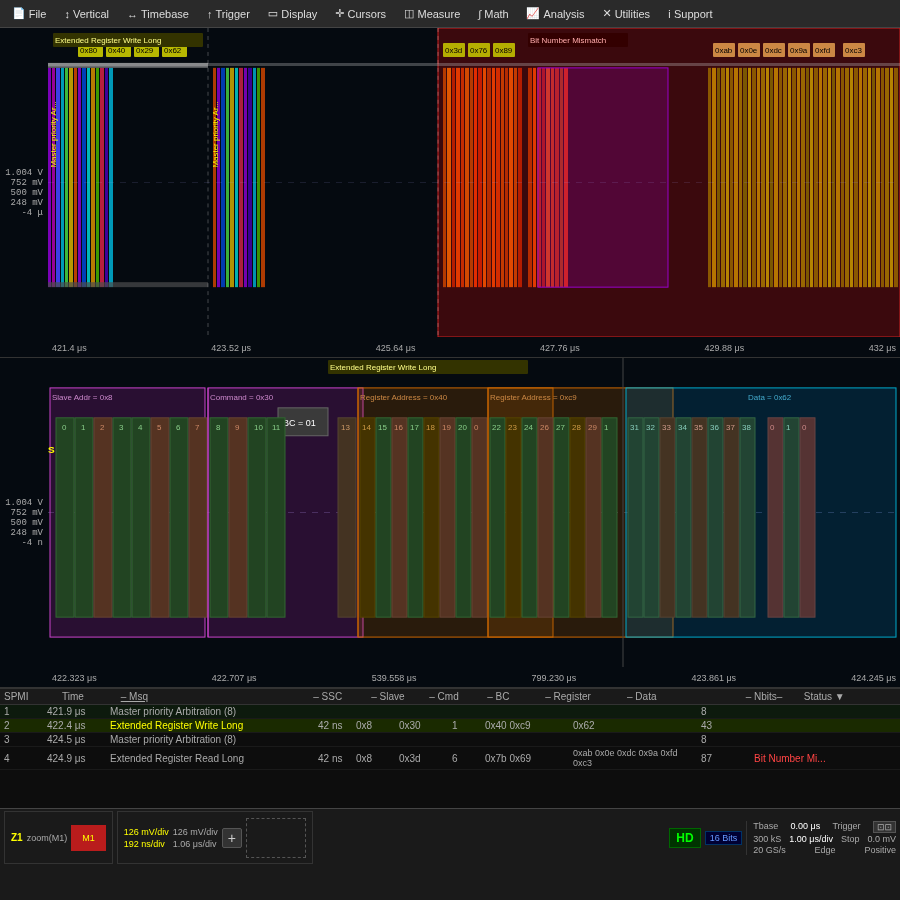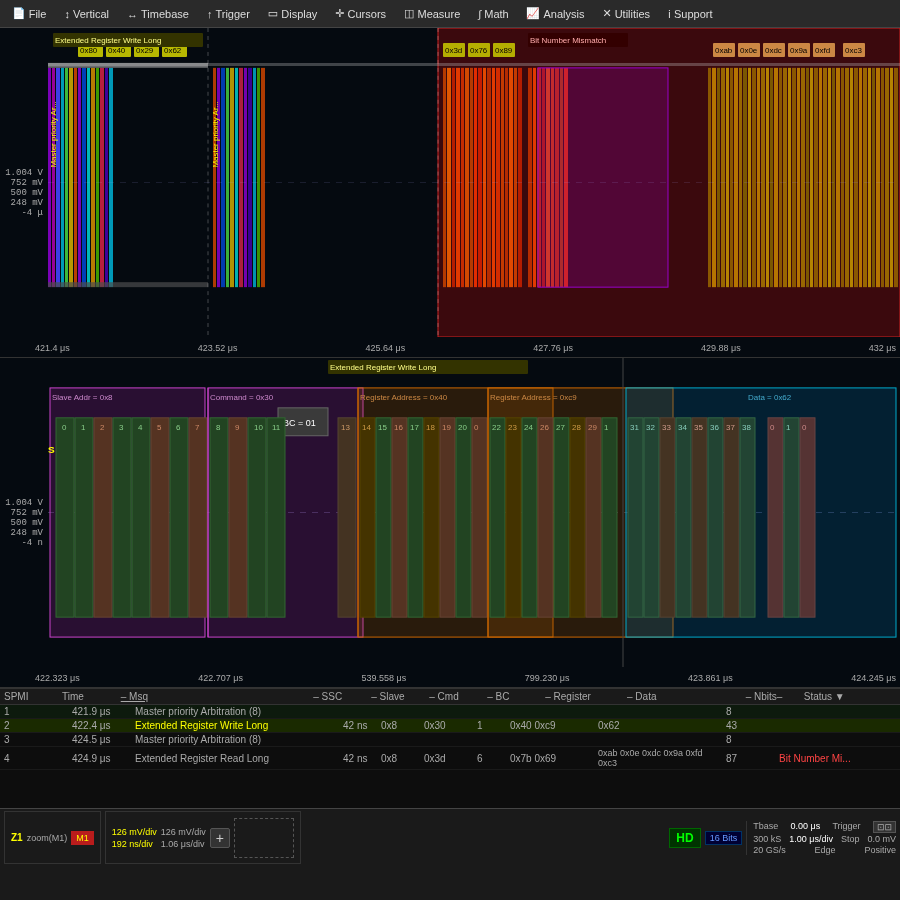--- a/index.html
+++ b/index.html
@@ -74,21 +74,21 @@
       font-size: 9px;
       z-index: 10;
       font-family: Liberation Mono, monospace;
     }
     .y-label { text-align: right; padding-right: 3px; }
 
     
     .x-axis {
       position: absolute;
       bottom: 0;
-      left: 31px;
+      left: 48px;
       right: 0;
       height: 18px;
       display: flex;
       justify-content: space-between;
       align-items: center;
       color: #aaa;
       font-size: 9px;
       padding: 0 4px;
     }
 
@@ -132,21 +132,21 @@
       display: flex;
       padding: 1px 4px;
       gap: 8px;
       font-size: 10px;
       border-bottom: 1px solid #1a1a1a;
       align-items: center;
     }
     .table-row:nth-child(2) { background: #0d1a0d; }
     .table-row.row-2 { background: #1a1a00; }
     .td-spmi { width: 35px; color: #aaa; }
-    .td-time { width: 55px; color: #aaa; margin-left: 25px; }
+    .td-time { width: 55px; color: #aaa; }
     .td-msq { width: 200px; color: #ffff00; }
     .td-msq.normal { color: #aaa; }
     .td-ssc { width: 30px; color: #aaa; }
     .td-slave { width: 35px; color: #aaa; }
     .td-cmd { width: 45px; color: #aaa; }
     .td-bc { width: 25px; color: #aaa; }
     .td-register { width: 80px; color: #aaa; }
     .td-data { width: 120px; color: #aaa; }
     .td-nbits { width: 45px; color: #aaa; }
     .td-status { width: 100px; color: #ff4444; }
@@ -702,21 +702,21 @@
   </div>
 
 </div>
 
 <div id="status-bar">
 
   <div class="status-section">
     <div style="display:flex;align-items:center;gap:4px;">
       <span class="zoom-label">Z1</span>
       <span style="color:#aaa;font-size:9px">zoom(M1)</span>
-      <span style="background:#b91c1c;border:1px solid #b91c1c;padding:1px 4px;color:#ffff00;font-size:9px">M1</span>
+      <span style="background:#b91c1c;border:7px solid #b91c1c;padding:1px 4px;color:#ffff00;font-size:9px">M1</span>
     </div>
   </div>
 
   <div class="status-section">
     <div style="display:flex;gap:4px;align-items:center;">
       <div style="display:flex;flex-direction:column;gap:2px;">
         <span style="color:#ffff00;font-size:9px">126 mV/div</span>
         <span style="color:#ffff00;font-size:9px">192 ns/div</span>
       </div>
       <div style="display:flex;flex-direction:column;gap:2px;">

